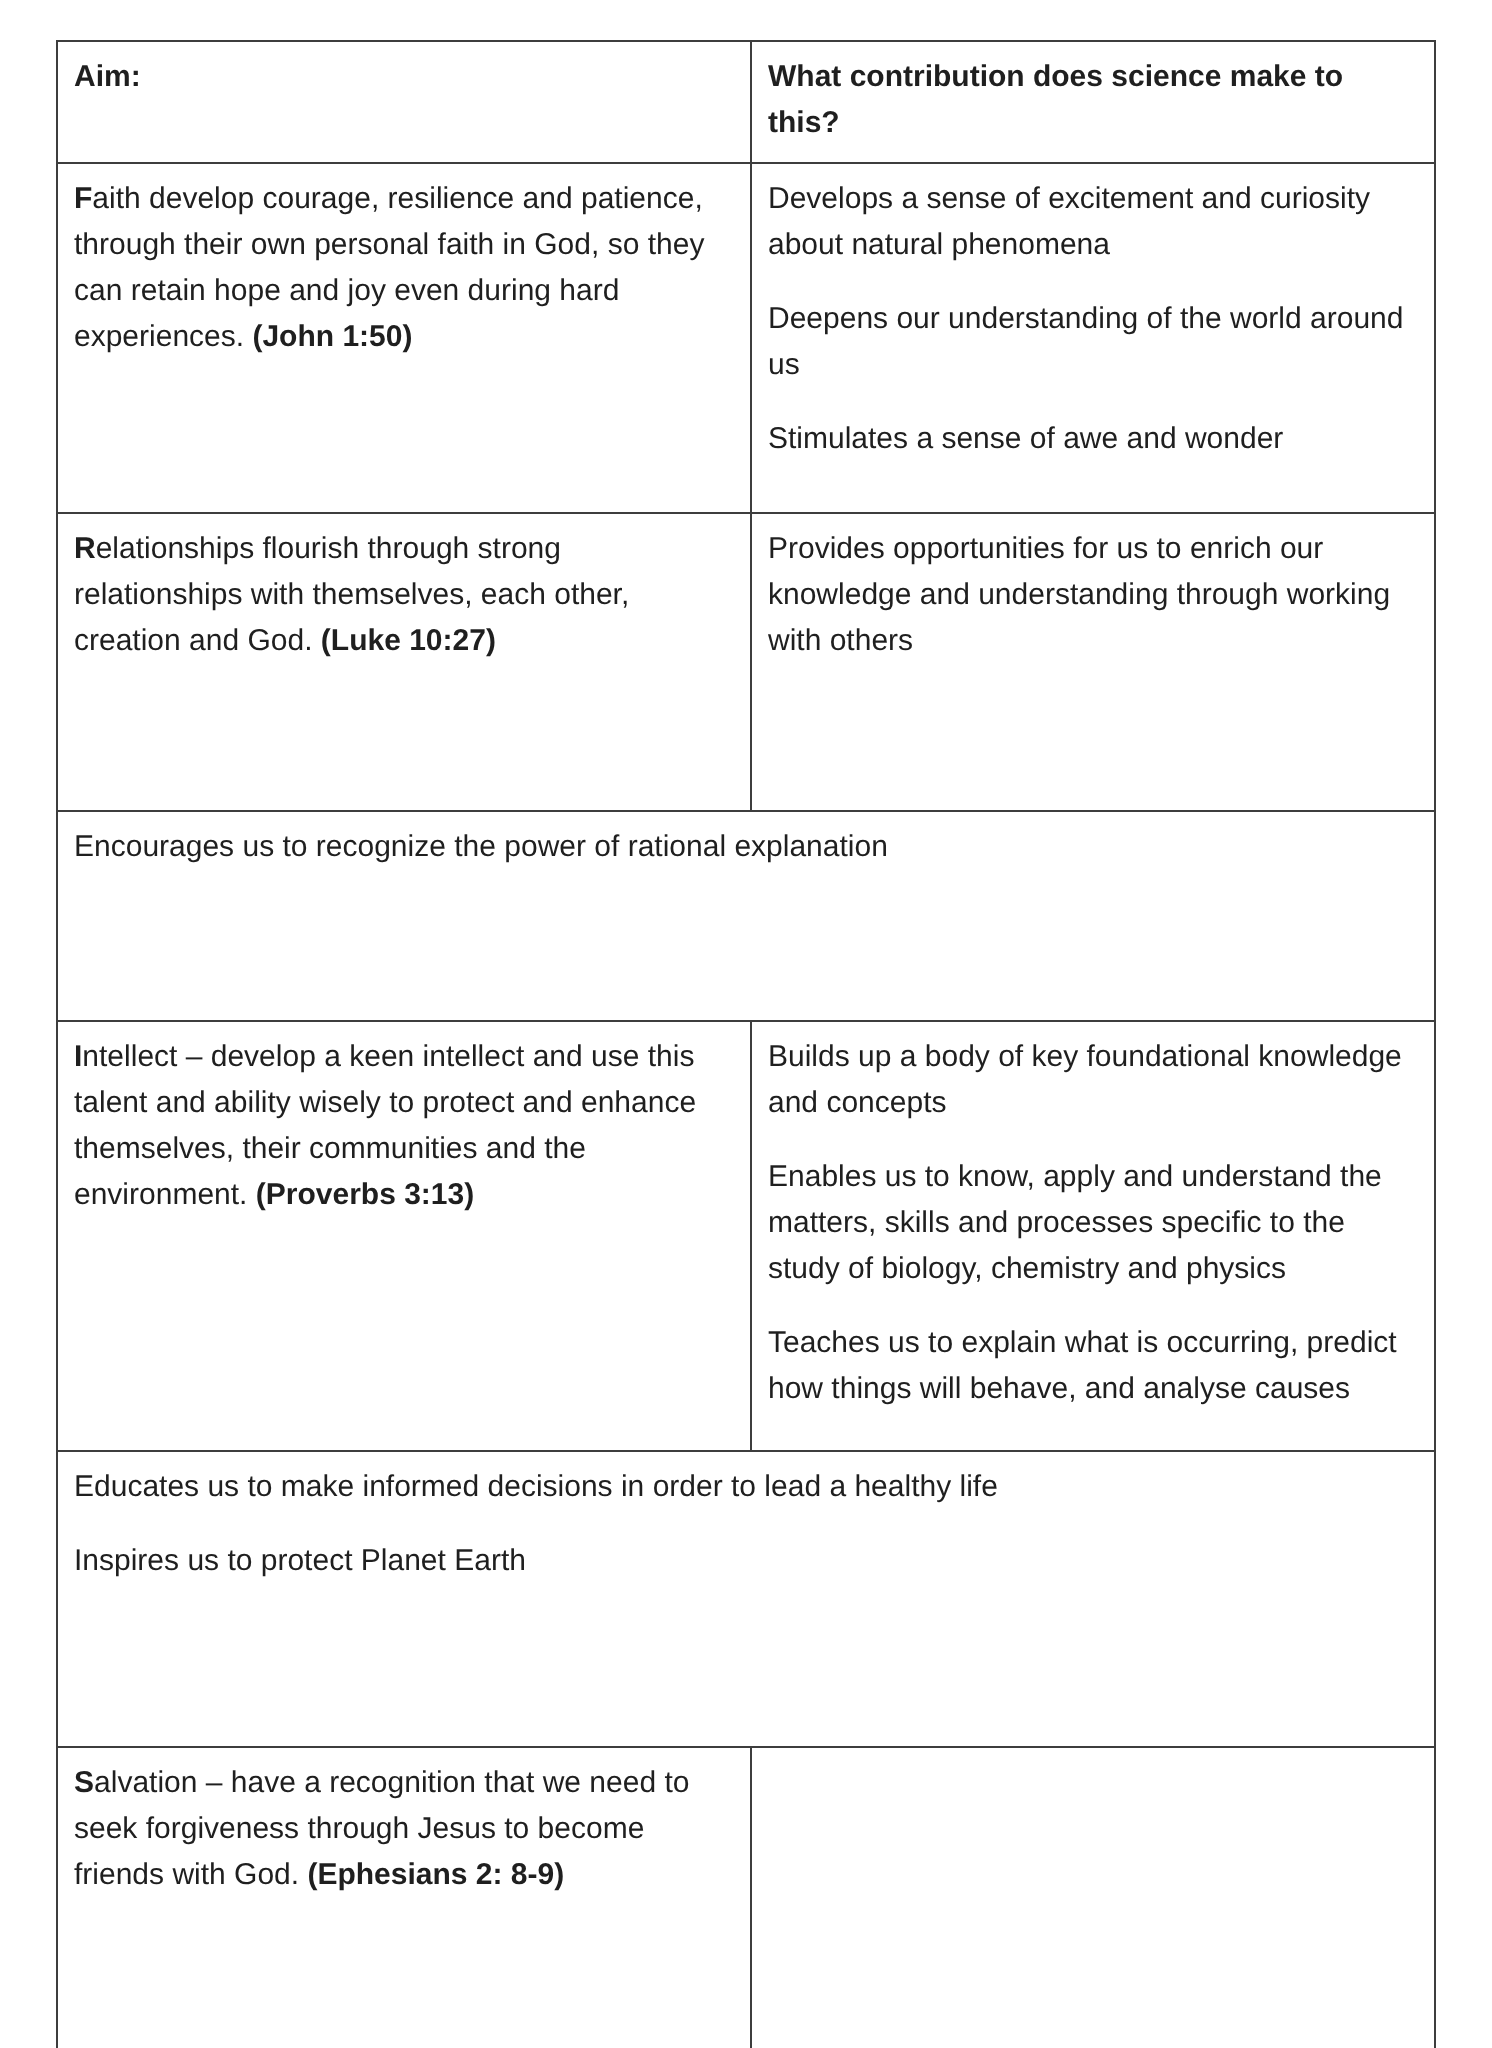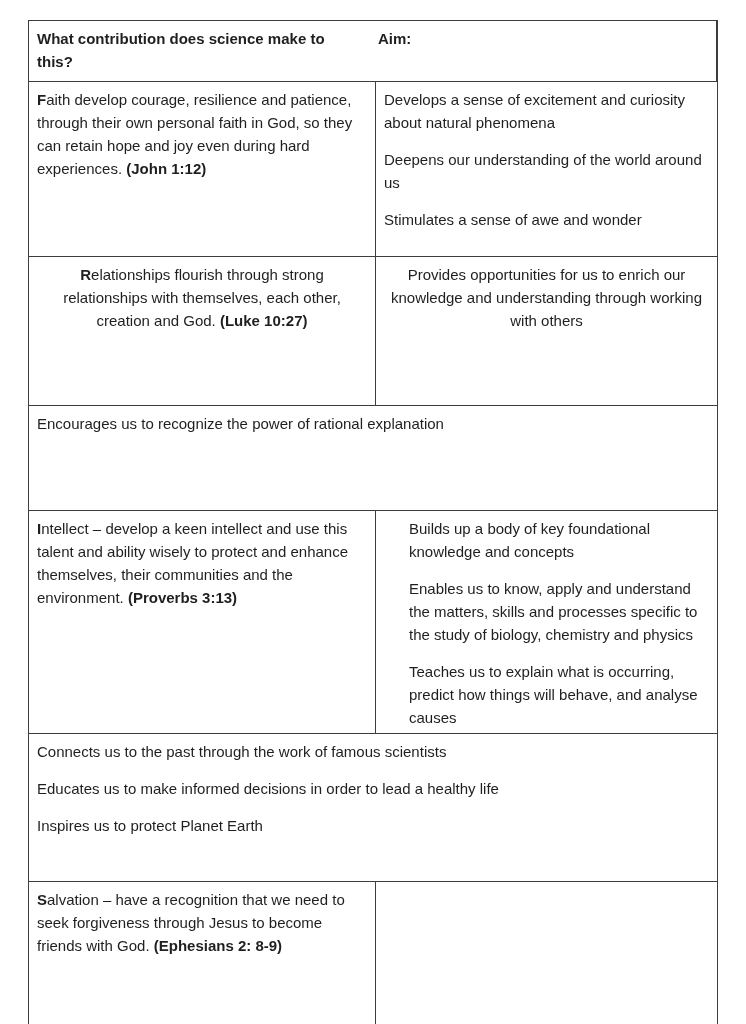--- a/index.html
+++ b/index.html
@@ -29,43 +29,43 @@
     border-right: 1px solid #3d3d3d;
   }
   .cell.right { flex: 1 1 auto; }
   .cell p { margin: 0 0 14px 0; }
   .cell p:last-child { margin-bottom: 0; }
   b { font-weight: bold; }
   .hdr { font-weight: bold; }
   
   .r-header { min-height: 60px; }
   .r-0 { min-height: 175px; }
-  .r-1 { min-height: 149px; text-align: center; }
+  .r-1 { min-height: 149px; }
   .r-2 { min-height: 105px; }
-  .r-3 { min-height: 215px; gap: 25px; }
+  .r-3 { min-height: 215px; }
   .r-4 { min-height: 148px; }
   .r-5 { min-height: 118px; flex-direction: column; }
 </style>
 </head>
 <body>
 
 <div class="doc-table">
 
   <div class="t-row r-header">
+    <div class="cell left hdr">
+      <p>Aim:</p>
+    </div>
     <div class="cell right hdr">
       <p>What contribution does science make to this?</p>
-    </div>
-    <div class="cell left hdr">
-      <p>Aim:</p>
     </div>
   </div>
 
   <div class="t-row r-0">
     <div class="cell left">
-      <p><b>F</b><span>aith develop courage, resilience and patience, through their own personal faith in God, so they can retain hope and joy even during hard experiences. </span><b>(John 1:12)</b></p>
+      <p><b>F</b><span>aith develop courage, resilience and patience, through their own personal faith in God, so they can retain hope and joy even during hard experiences. </span><b>(John 1:50)</b></p>
     </div>
     <div class="cell right">
       <p>Develops a sense of excitement and curiosity about natural phenomena</p>
       <p>Deepens our understanding of the world around us</p>
       <p>Stimulates a sense of awe and wonder</p>
     </div>
   </div>
 
   <div class="t-row r-1">
     <div class="cell left">
@@ -88,21 +88,20 @@
     </div>
     <div class="cell right">
       <p>Builds up a body of key foundational knowledge and concepts</p>
       <p>Enables us to know, apply and understand the matters, skills and processes specific to the study of biology, chemistry and physics</p>
       <p>Teaches us to explain what is occurring, predict how things will behave, and analyse causes</p>
     </div>
   </div>
 
   <div class="t-row r-4">
     <div class="cell right">
-      <p>Connects us to the past through the work of famous scientists</p>
       <p>Educates us to make informed decisions in order to lead a healthy life</p>
       <p>Inspires us to protect Planet Earth</p>
     </div>
   </div>
 
   <div class="t-row r-5">
     <div class="cell left">
       <p><b>S</b><span>alvation – have a recognition that we need to seek forgiveness through Jesus to become friends with God. </span><b>(Ephesians 2: 8-9)</b></p>
     </div>
     <div class="cell right">

